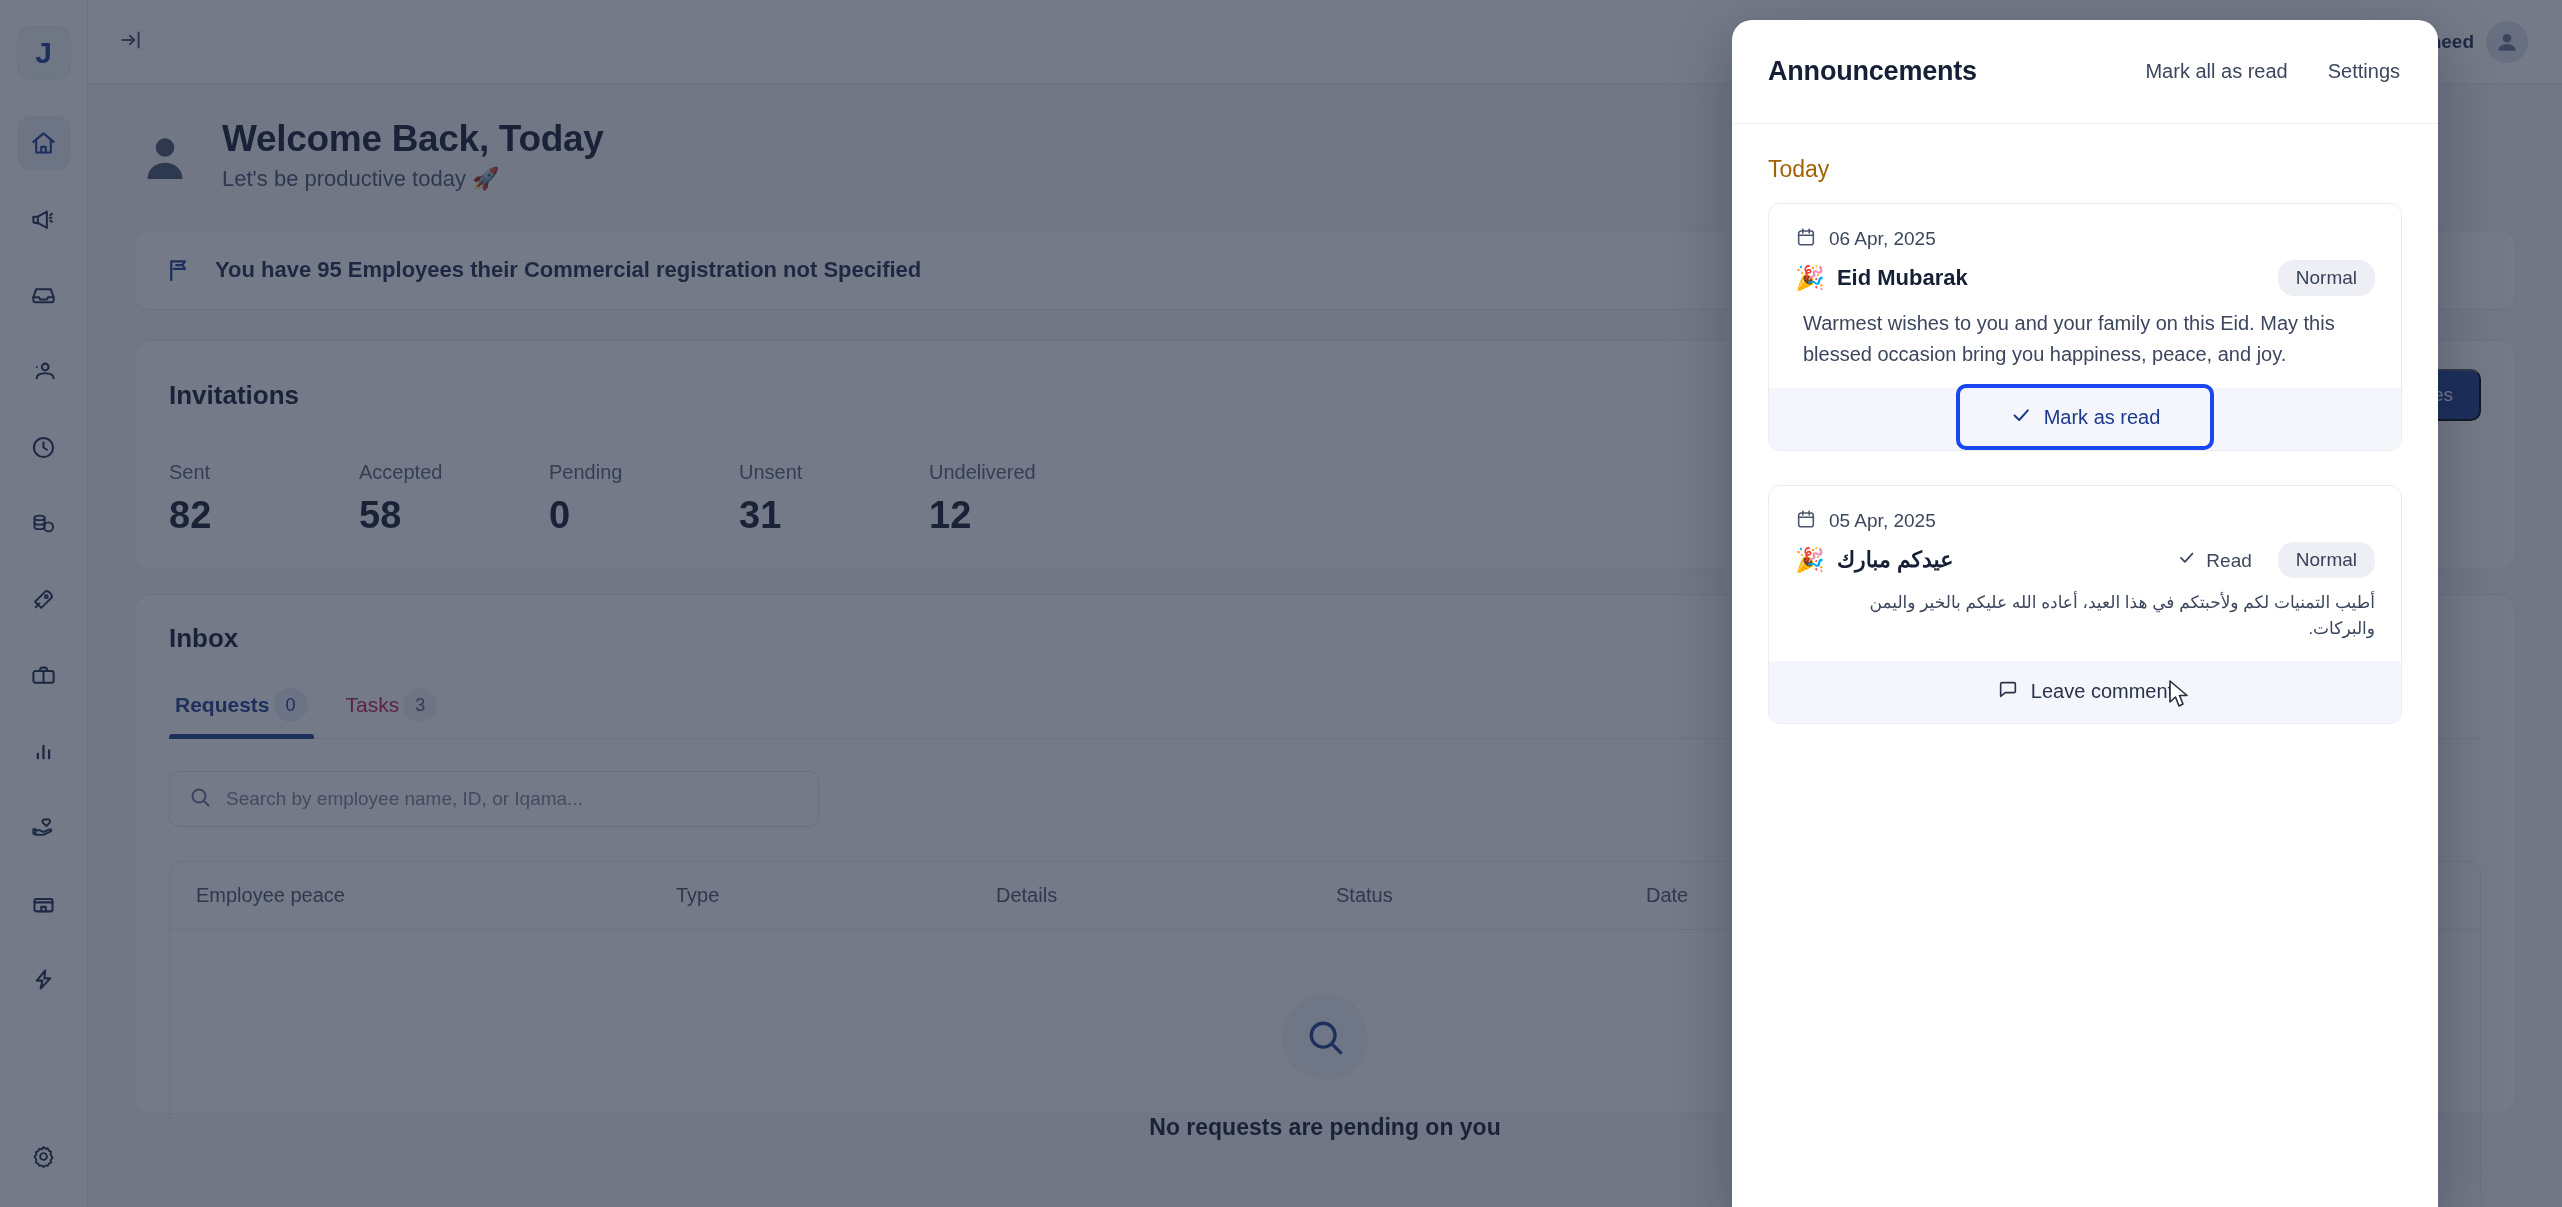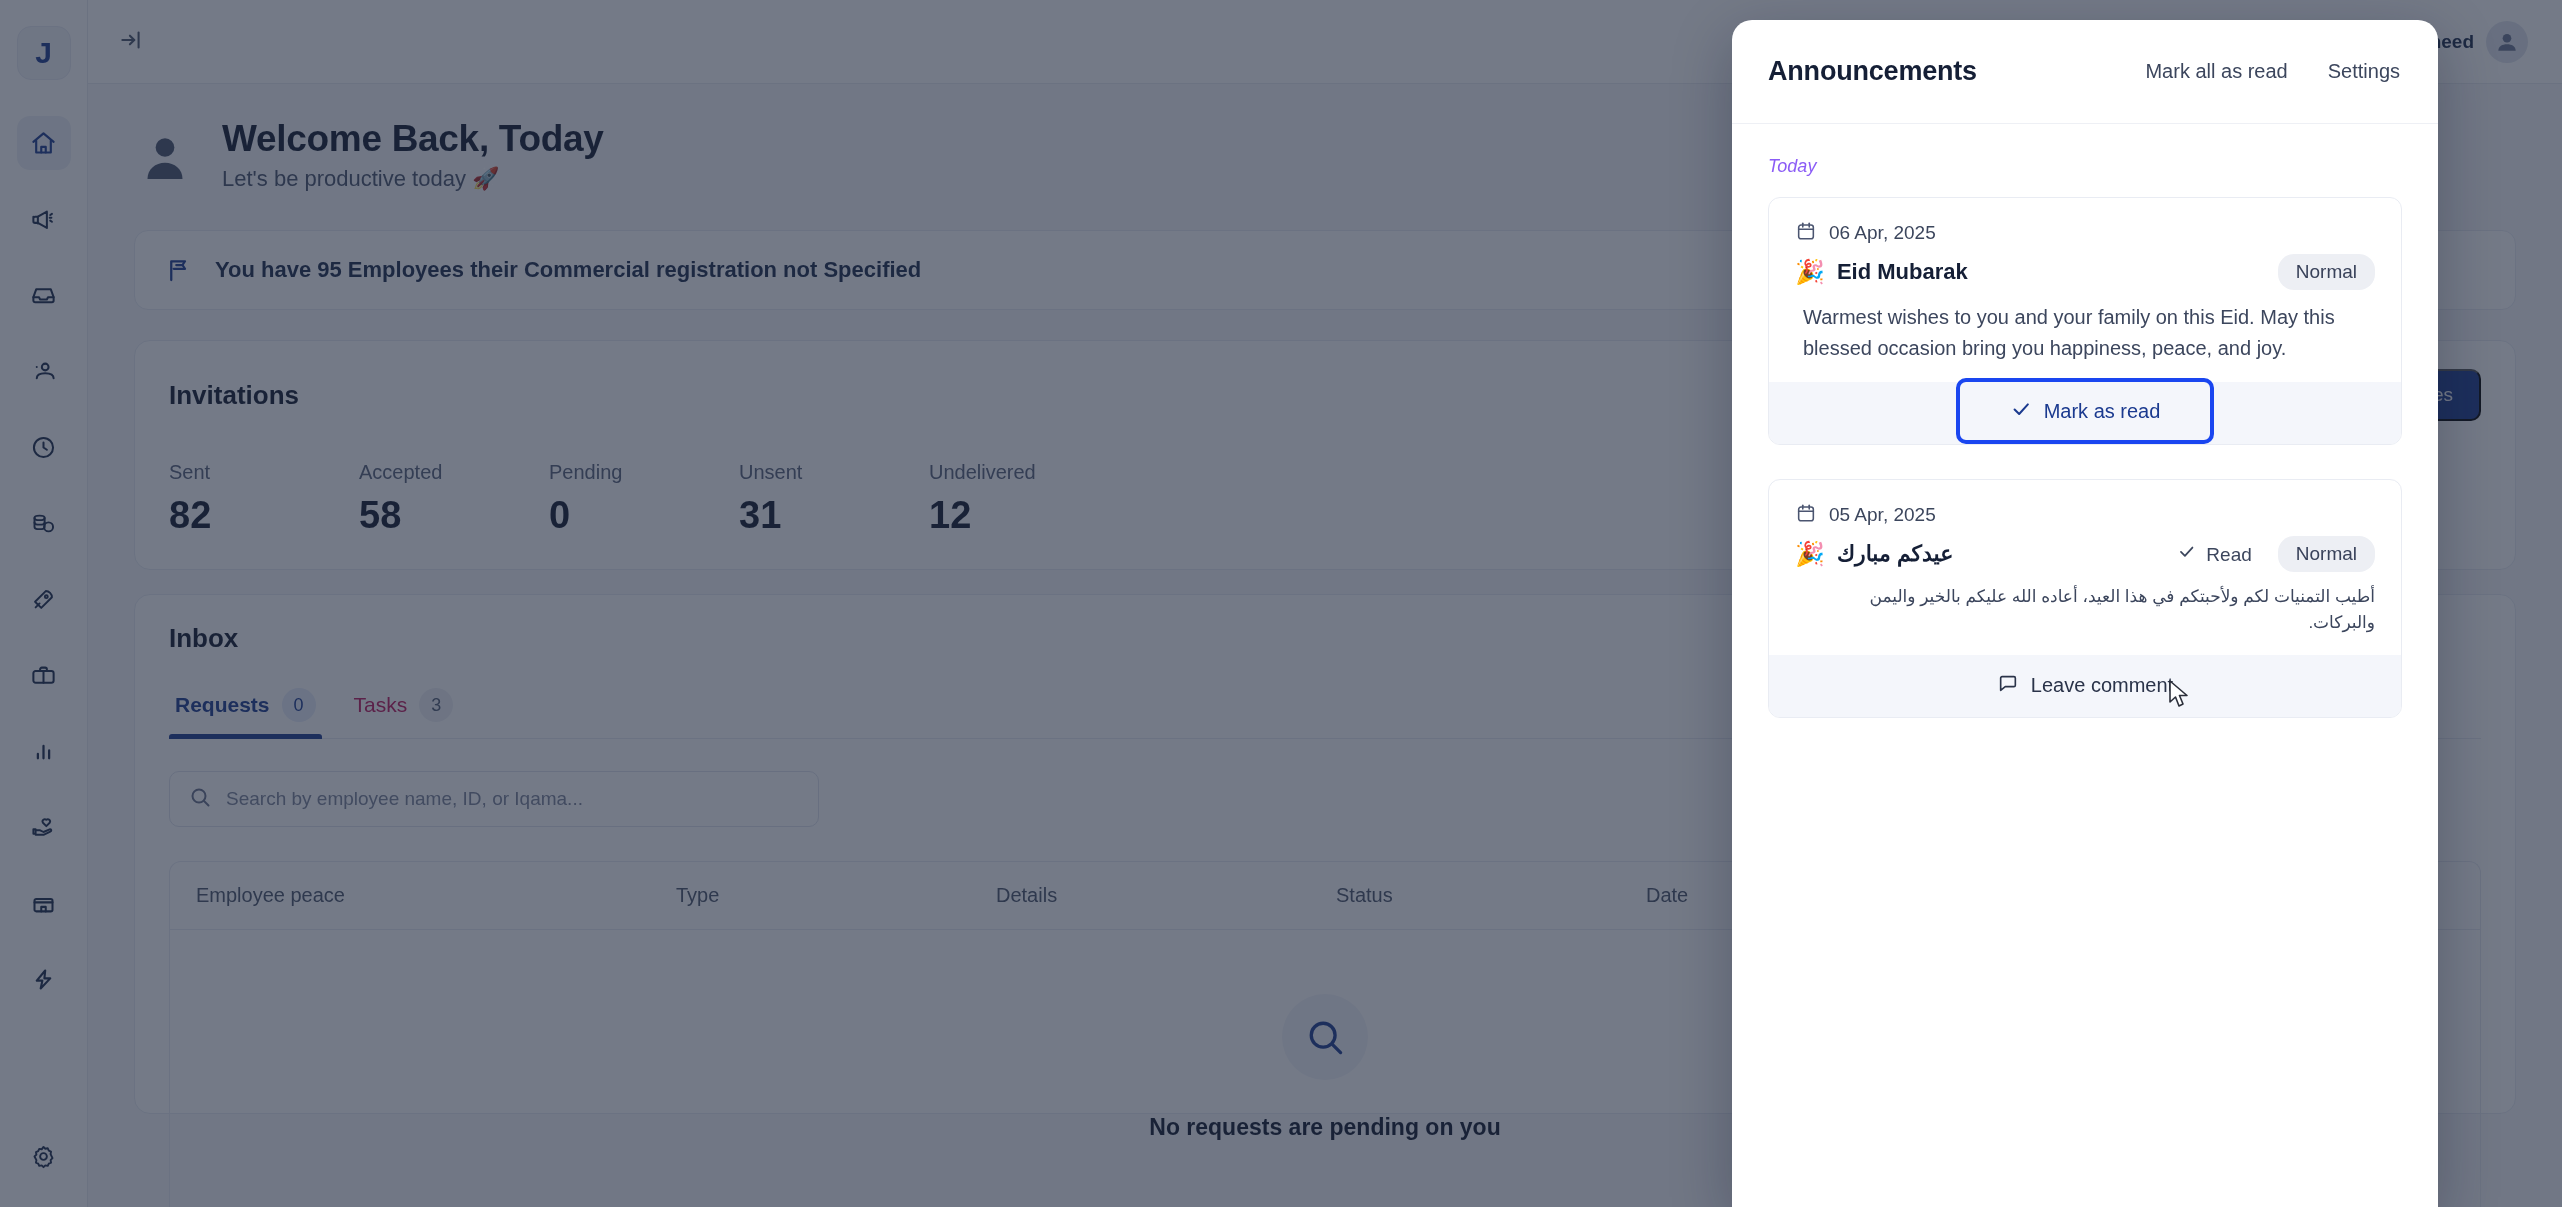--- a/index.html
+++ b/index.html
@@ -128,21 +128,21 @@
   #inbox {
     margin: 0 46px 0 46px;
     background: #ffffff;
     border: 1px solid #e7eaf1;
     border-radius: 16px;
     padding: 28px 34px 0 34px;
     height: 520px;
   }
   .inbox-title { font-size: 26px; font-weight: 700; color: #111a2e; }
   .tabs { display: flex; gap: 26px; margin-top: 34px; border-bottom: 1px solid #e7eaf1; }
-  .tab { display: flex; align-items: center; gap: 12px; padding: 0 6px 16px 6px; position: relative; }
+  .tab { display: flex; align-items: center; gap: 4px; padding: 0 6px 16px 6px; position: relative; }
   .tab .tlabel { font-size: 21px; color: #be185d; }
   .tab .tcount {
     min-width: 34px; height: 34px; padding: 0 10px; border-radius: 17px;
     background: #eef0f5; color: #515c73; font-size: 18px;
     display: inline-flex; align-items: center; justify-content: center;
   }
   .tab.active .tlabel { color: #1b3a8f; font-weight: 600; }
   .tab.active .tcount { background: #e6ecfa; color: #1b3a8f; }
   .tab.active::after {
     content:""; position: absolute; left: 0; right: 0; bottom: -1px; height: 5px;
@@ -193,21 +193,21 @@
     height: 104px; flex: 0 0 104px;
     display: flex; align-items: center;
     padding: 0 38px 0 36px;
     border-bottom: 1px solid #eef0f5;
   }
   #ann-header .atitle { font-size: 27px; font-weight: 700; color: #151f36; letter-spacing: -0.2px; }
   #ann-header .sp { flex: 1 1 auto; }
   .hdr-action { font-size: 20px; color: #3c465d; margin-left: 40px; white-space: nowrap; }
 
   #ann-body { flex: 1 1 auto; overflow: hidden; padding: 32px 36px 0 36px; }
-  .grp-title { font-size: 18px; color: #8b5cf6; margin-bottom: 20px; font-style: italic; }
+  .grp-title { font-size: 23px; color: #a16207; margin-bottom: 20px; }
   .ann-card {
     border: 1px solid #e9ecf3;
     border-radius: 12px;
     overflow: hidden;
     margin-bottom: 34px;
   }
   .ann-card-inner { padding: 22px 26px 18px 26px; }
   .ann-date-row { display: flex; align-items: center; gap: 12px; }
   .ann-date-row svg { width: 22px; height: 22px; color: #4b5570; }
   .ann-date { font-size: 19px; color: #3c465d; }

